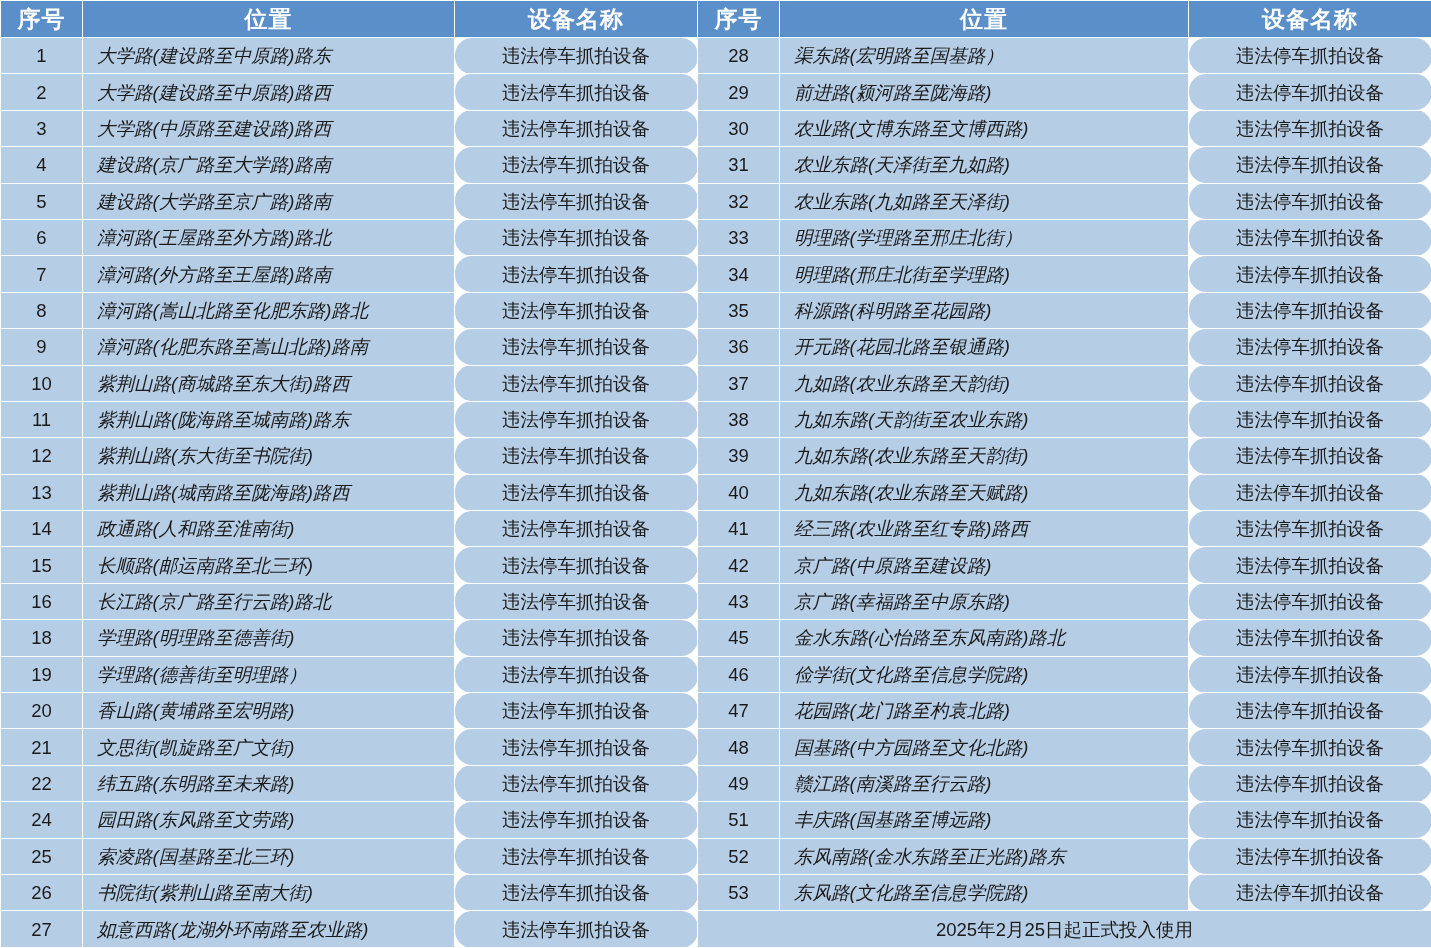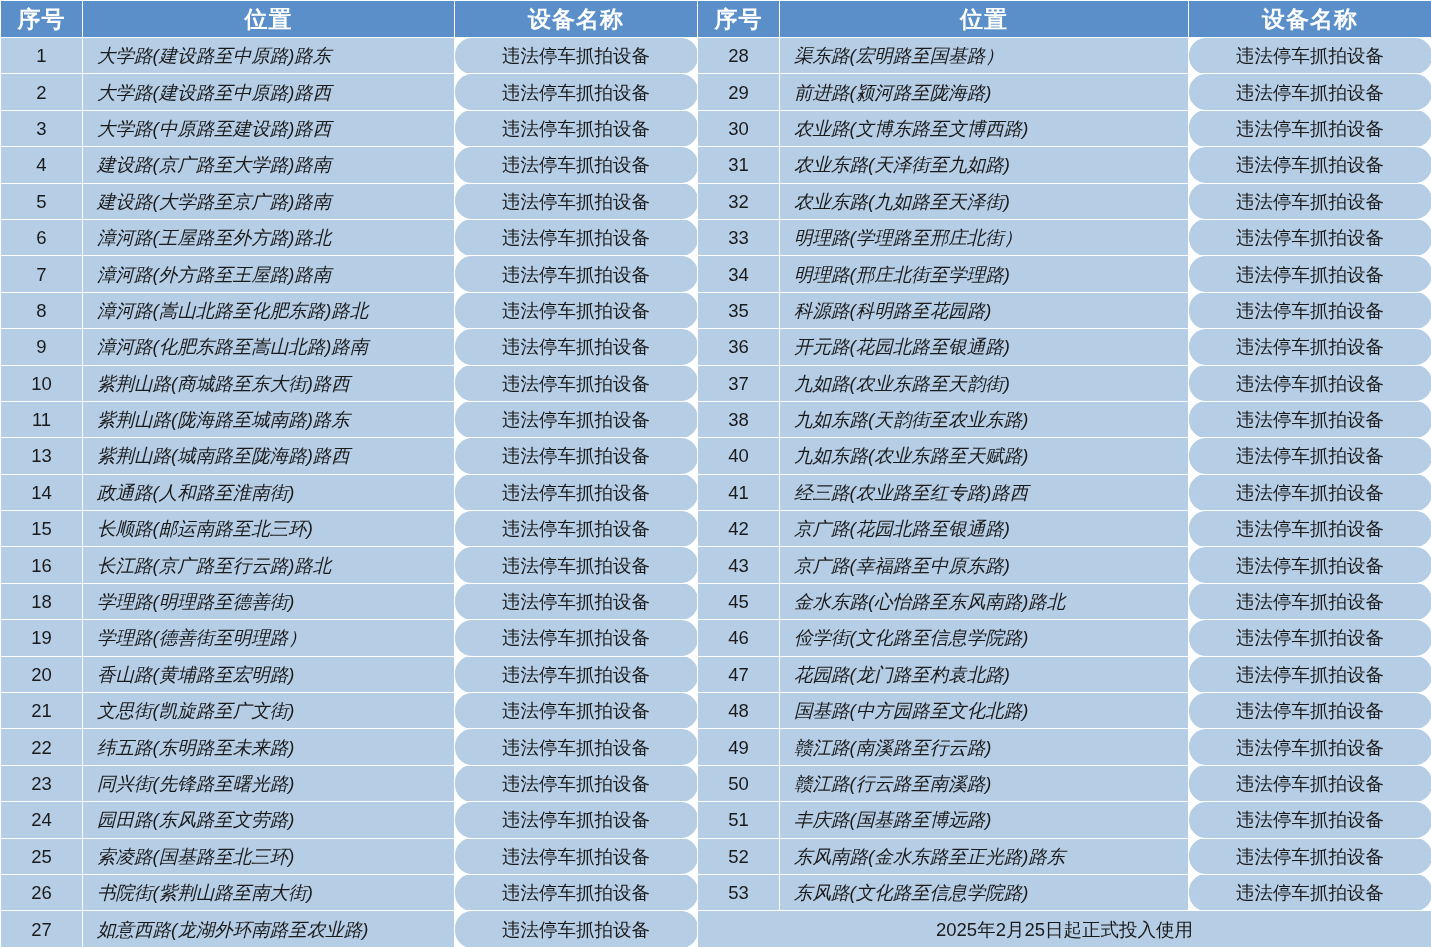--- a/index.html
+++ b/index.html
@@ -175,41 +175,49 @@
         </tr>
         <tr>
           <td class="num">11</td>
           <td class="loc">紫荆山路(陇海路至城南路)路东</td>
           <td class="dev">违法停车抓拍设备</td>
           <td class="num">38</td>
           <td class="loc">九如东路(天韵街至农业东路)</td>
           <td class="dev">违法停车抓拍设备</td>
         </tr>
         <tr>
+          <td class="num">12</td>
+          <td class="loc">紫荆山路(东大街至书院街)</td>
+          <td class="dev">违法停车抓拍设备</td>
+          <td class="num">39</td>
+          <td class="loc">九如东路(农业东路至天韵街)</td>
+          <td class="dev">违法停车抓拍设备</td>
+        </tr>
+        <tr>
           <td class="num">13</td>
           <td class="loc">紫荆山路(城南路至陇海路)路西</td>
           <td class="dev">违法停车抓拍设备</td>
           <td class="num">40</td>
           <td class="loc">九如东路(农业东路至天赋路)</td>
           <td class="dev">违法停车抓拍设备</td>
         </tr>
         <tr>
           <td class="num">14</td>
           <td class="loc">政通路(人和路至淮南街)</td>
           <td class="dev">违法停车抓拍设备</td>
           <td class="num">41</td>
           <td class="loc">经三路(农业路至红专路)路西</td>
           <td class="dev">违法停车抓拍设备</td>
         </tr>
         <tr>
           <td class="num">15</td>
           <td class="loc">长顺路(邮运南路至北三环)</td>
           <td class="dev">违法停车抓拍设备</td>
           <td class="num">42</td>
-          <td class="loc">京广路(花园北路至银通路)</td>
+          <td class="loc">京广路(中原路至建设路)</td>
           <td class="dev">违法停车抓拍设备</td>
         </tr>
         <tr>
           <td class="num">16</td>
           <td class="loc">长江路(京广路至行云路)路北</td>
           <td class="dev">违法停车抓拍设备</td>
           <td class="num">43</td>
           <td class="loc">京广路(幸福路至中原东路)</td>
           <td class="dev">违法停车抓拍设备</td>
         </tr>
@@ -244,28 +252,20 @@
           <td class="num">48</td>
           <td class="loc">国基路(中方园路至文化北路)</td>
           <td class="dev">违法停车抓拍设备</td>
         </tr>
         <tr>
           <td class="num">22</td>
           <td class="loc">纬五路(东明路至未来路)</td>
           <td class="dev">违法停车抓拍设备</td>
           <td class="num">49</td>
           <td class="loc">赣江路(南溪路至行云路)</td>
-          <td class="dev">违法停车抓拍设备</td>
-        </tr>
-        <tr>
-          <td class="num">23</td>
-          <td class="loc">同兴街(先锋路至曙光路)</td>
-          <td class="dev">违法停车抓拍设备</td>
-          <td class="num">50</td>
-          <td class="loc">赣江路(行云路至南溪路)</td>
           <td class="dev">违法停车抓拍设备</td>
         </tr>
         <tr>
           <td class="num">24</td>
           <td class="loc">园田路(东风路至文劳路)</td>
           <td class="dev">违法停车抓拍设备</td>
           <td class="num">51</td>
           <td class="loc">丰庆路(国基路至博远路)</td>
           <td class="dev">违法停车抓拍设备</td>
         </tr>

